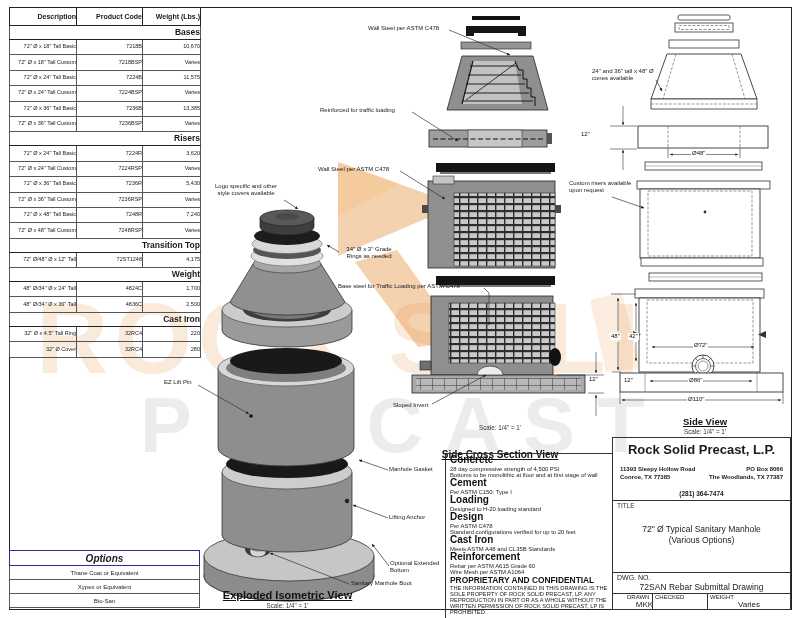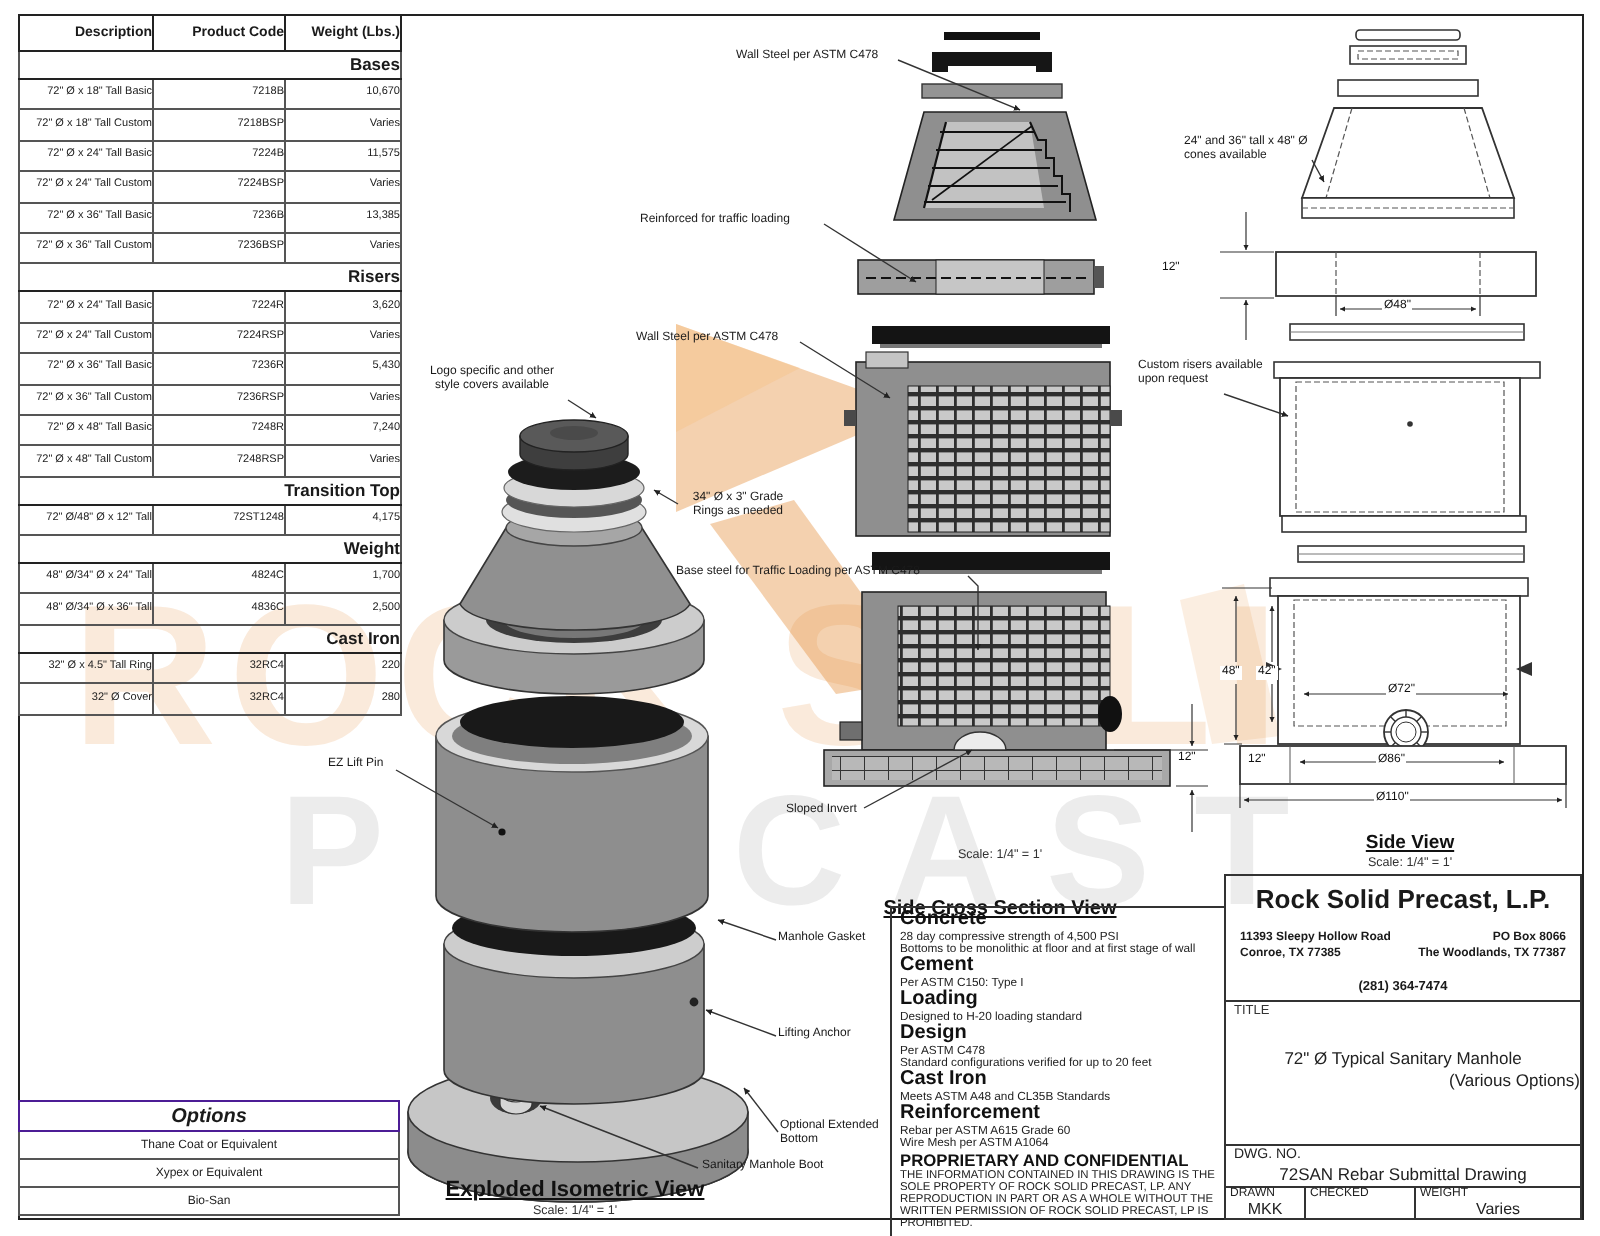--- a/index.html
+++ b/index.html
@@ -43,21 +43,21 @@
   .tb{position:absolute;left:612px;top:437px;width:179px;height:173px;border:1px solid #333;
       box-sizing:border-box;z-index:5;background:transparent;}
   .tb .hr{position:absolute;left:0;right:0;border-top:1px solid #333;}
   .tb-name{position:absolute;top:4px;left:0;right:0;text-align:center;font-size:13px;font-weight:bold;}
   .tb-addr{position:absolute;top:28px;left:7px;right:7px;display:flex;justify-content:space-between;
            font-size:6px;font-weight:bold;line-height:7.5px;}
   .tb-addr .r{text-align:right;}
   .tb-phone{position:absolute;top:52px;left:0;right:0;text-align:center;font-size:6.5px;font-weight:bold;}
   .tb-tl{position:absolute;top:64px;left:4px;font-size:6.5px;color:#333;}
   .tb-t1{position:absolute;top:86px;left:0;right:0;text-align:center;font-size:8.5px;color:#222;}
-  .tb-t2{position:absolute;top:97px;left:0;right:0;text-align:right;font-size:8.5px;color:#222;}
+  .tb-t2{position:absolute;top:97px;left:0;right:0;text-align:center;font-size:8.5px;color:#222;}
   .tb-dl{position:absolute;top:136px;left:4px;font-size:7px;color:#222;}
   .tb-dn{position:absolute;top:144px;left:0;right:0;text-align:center;font-size:8.5px;color:#222;}
   .tb-cell{position:absolute;top:155px;bottom:0;box-sizing:border-box;}
   .tb-cell .h{font-size:6px;color:#222;padding:1px 0 0 2px;}
   .tb-cell .v{font-size:8px;color:#222;text-align:center;margin-top:0px;}
 </style>
 </head>
 <body>
 
 <div class="sheet">
@@ -477,21 +477,21 @@
     </div>
     <div class="tb-phone">(281) 364-7474</div>
     <div class="hr" style="top:62px;"></div>
     <div class="tb-tl">TITLE</div>
     <div class="tb-t1">72" Ø Typical Sanitary Manhole</div>
     <div class="tb-t2">(Various Options)</div>
     <div class="hr" style="top:134px;"></div>
     <div class="tb-dl">DWG.  NO.</div>
     <div class="tb-dn">72SAN Rebar Submittal Drawing</div>
     <div class="hr" style="top:155px;"></div>
-    <div class="tb-cell" style="left:0;width:39px;">
+    <div class="tb-cell" style="left:12px;width:39px;">
       <div class="h">DRAWN</div>
       <div class="v">MKK</div>
     </div>
     <div class="tb-cell" style="left:39px;width:55px;border-left:1px solid #333;">
       <div class="h">CHECKED</div>
       <div class="v"></div>
     </div>
     <div class="tb-cell" style="left:94px;right:0;border-left:1px solid #333;">
       <div class="h">WEIGHT</div>
       <div class="v">Varies</div>

